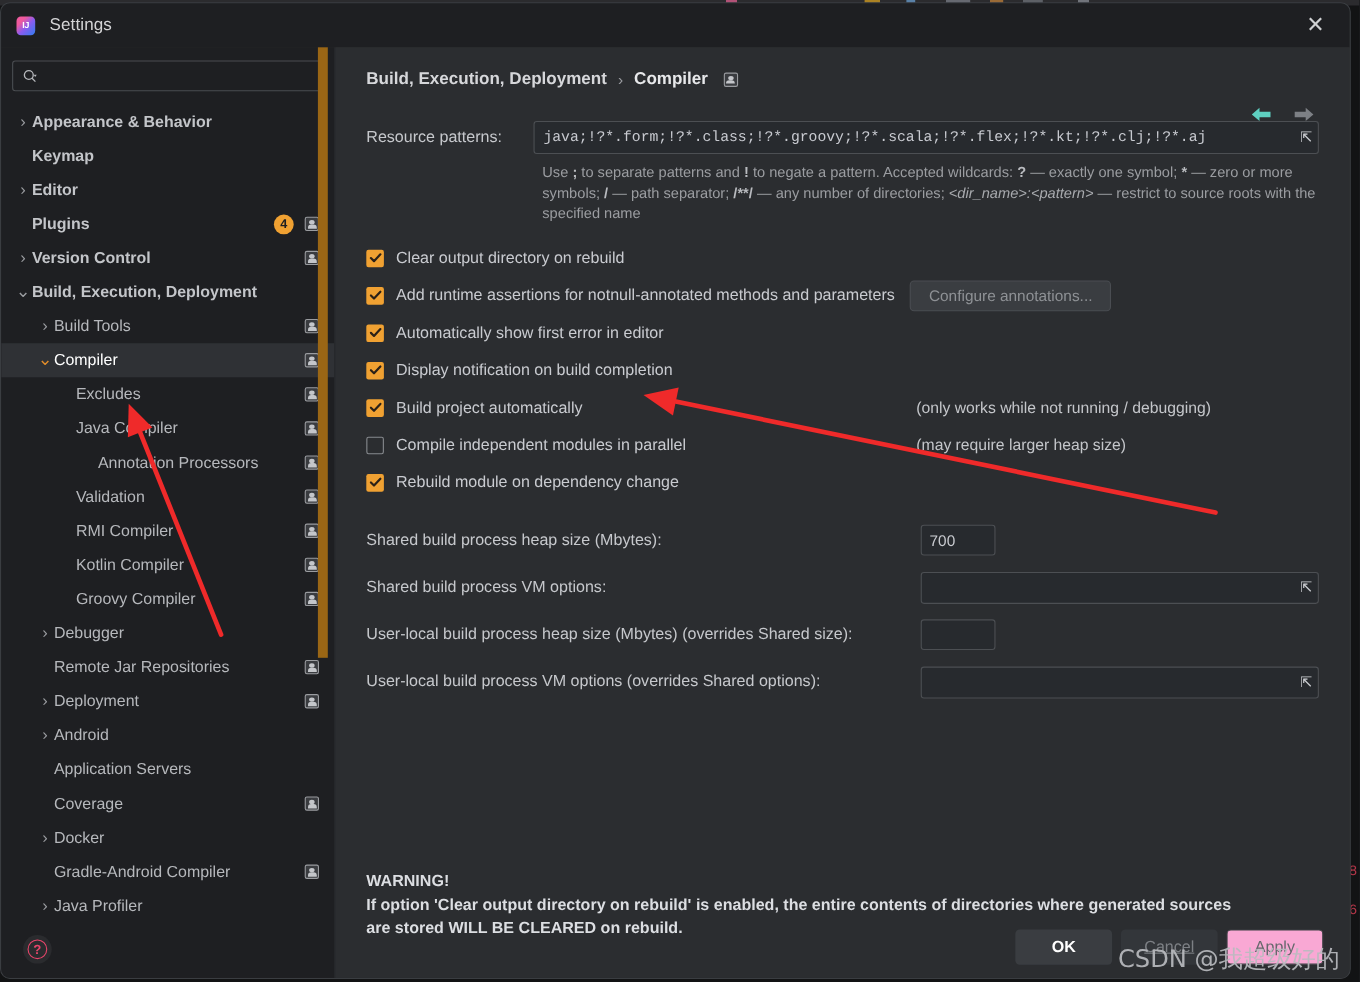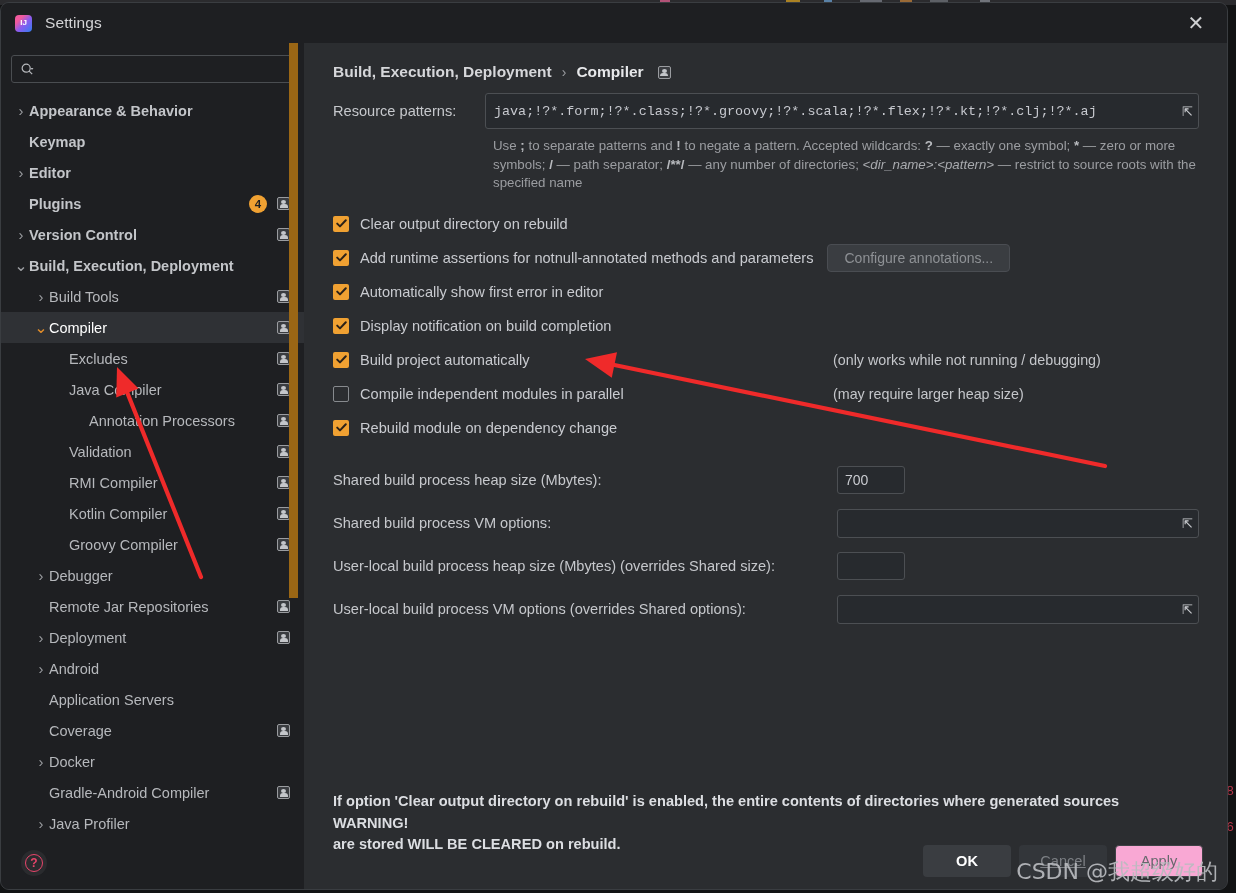--- a/index.html
+++ b/index.html
@@ -138,24 +138,24 @@
     display: flex; align-items: center; height: 50px; padding-top: 8px;
   }
   .crumb-1 { color: #d6d7da; font-size: 15.5px; font-weight: bold; }
   .crumb-sep { color: #9a9ca0; font-size: 14px; margin: 0 10px; }
   .crumb-2 { color: #e7e8ea; font-size: 15.5px; font-weight: bold; }
   .crumb-icon { margin-left: 12px; }
   .nav-arrows {
     position: absolute; right: 30px; top: 53px; display: flex; gap: 18px; align-items: center;
   }
 
-  .row-patterns { display: flex; align-items: center; margin-top: 0; }
+  .row-patterns { display: flex; align-items: center; margin-top: 17px; }
   .label-res { color: #c6c8cc; font-size: 14.6px; width: 152px; flex: none; }
   .field {
-    flex: 1; height: 36px; background: #272a2e; border: 1px solid #4c4f53;
+    flex: 1; height: 30px; background: #272a2e; border: 1px solid #4c4f53;
     border-radius: 3px; display: flex; align-items: center; padding: 0 8px;
     position: relative;
   }
   .field-text {
     color: #c8cad0; font-size: 13.4px;
     font-family: "Liberation Mono", monospace; white-space: nowrap; overflow: hidden;
   }
   .expand-ico {
     position: absolute; right: 5px; top: 50%; transform: translateY(-50%);
     color: #c9cbcf; font-size: 13px; line-height: 1;
@@ -543,22 +543,22 @@
             <div class="f-row">
               <span class="f-label">User-local build process VM options (overrides Shared options):</span>
               <span class="f-wide">
                 <span style="position: absolute; left: 8px; top: 5px; color: rgb(201, 203, 208); font-size: 14px;"></span>
                 <span class="expand-ico">⇱</span>
               </span>
             </div>
           </div>
 
         <div class="warning">
+          <div>WARNING!</div>
           <div>If option 'Clear output directory on rebuild' is enabled, the entire contents of directories where generated sources</div>
-          <div>WARNING!</div>
           <div>are stored WILL BE CLEARED on rebuild.</div>
         </div>
       </div>
     </div>
 
     <div class="btnbar">
       <div class="btn primary">OK</div>
       <div class="btn ghost">Cancel</div>
       <div class="btn disabled">Apply</div>
     </div>

